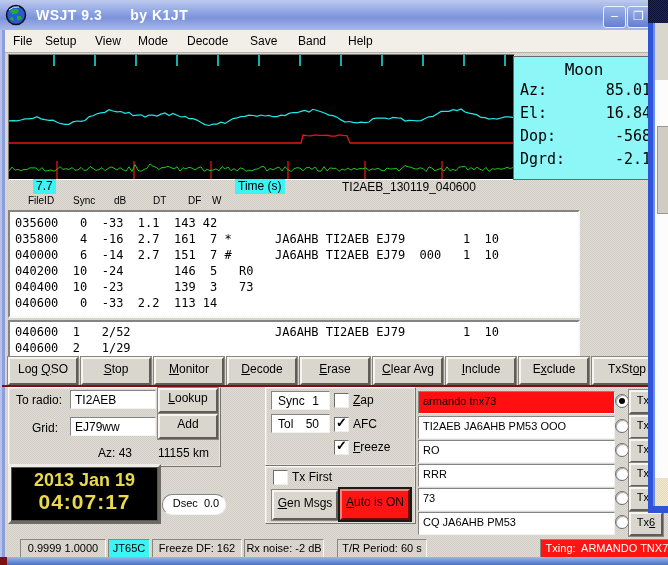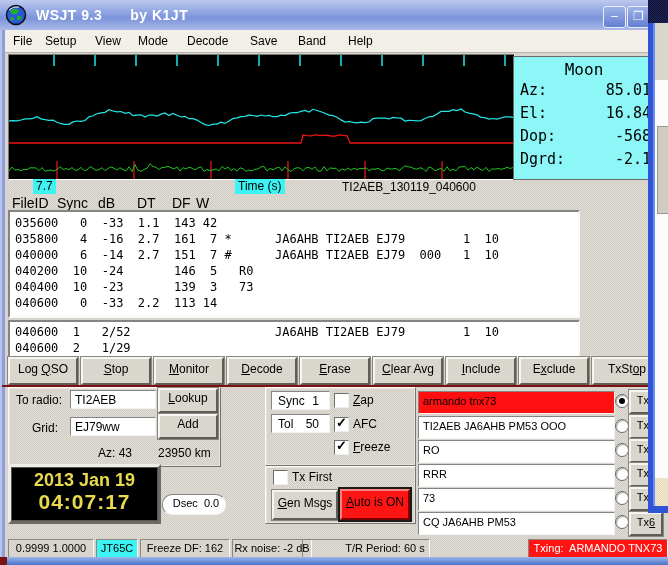--- a/index.html
+++ b/index.html
@@ -31,21 +31,21 @@
   #chip-time{left:235px;top:179px;}
   #file-label{position:absolute;left:342px;top:180px;font-size:12px;color:#000;}
 
   
   #moon{position:absolute;left:513px;top:56px;width:140px;height:122px;background:#8df6f6;border:1px solid #6a6a6a;
     font-family:"DejaVu Sans Mono",monospace;color:#000;}
   #moon .mtitle{text-align:center;font-size:16px;margin-top:3px;}
   .mrow{display:flex;justify-content:space-between;font-size:15px;line-height:23px;padding:0 3px 0 6px;}
 
   
-  #dec-header{position:absolute;left:0;top:195px;width:600px;height:14px;font-size:14px;color:#000;}
+  #dec-header{position:absolute;left:16px;top:195px;width:600px;height:14px;font-size:10px;color:#000;}
   #dec-header span{position:absolute;top:0;}
   .textarea{position:absolute;left:8px;width:563px;background:#fff;border:2px solid;border-color:#848484 #f8f8f8 #f8f8f8 #848484;
     font-family:"DejaVu Sans Mono",monospace;font-size:12px;color:#000;overflow:hidden;}
   #main-text{top:210px;height:101px;padding:3px 0 0 5px;}
   #avg-text{top:320px;height:33px;padding:2px 0 0 5px;}
   .dline{white-space:pre;line-height:16px;}
 
   
   .btn95{position:absolute;height:24px;width:66px;background:#d9d6ce;border:2px solid;border-color:#f7f5f1 #5f5d58 #5f5d58 #f7f5f1;
     box-shadow:0 0 0 1px #8a877f;font-size:12px;color:#000;text-align:center;line-height:20px;}
@@ -81,21 +81,21 @@
   .txfield{position:absolute;left:418px;width:191px;height:18px;background:#fff;border:1px solid;border-color:#848484 #f2f2f2 #f2f2f2 #848484;
     font-size:11px;color:#000;padding:3px 0 0 4px;overflow:hidden;}
   .txfield[data-selected="true"]{background:#ff0f0f;}
   .txbtn{width:30px;height:20px;left:629px;line-height:17px;font-size:11px;}
   #btn-auto{left:340px;top:489px;width:66px;height:27px;background:#ff1414;border-color:#ff8080 #700 #700 #ff8080;
     box-shadow:0 0 0 2px #1a1a1a;color:#000;font-size:12px;line-height:23px;}
   #btn-gen{left:272px;top:490px;width:62px;height:26px;line-height:22px;}
 
   
   .spanel{position:absolute;top:539px;height:17px;border:1px solid;border-color:#8a877f #fbfaf7 #fbfaf7 #8a877f;
-    font-size:11px;color:#000;padding-top:2px;text-align:center;background:transparent;}
+    font-size:11px;color:#000;padding-top:2px;text-align:center;background:transparent;margin-left:12px;}
   #sp-mode{background:#3df3f3;}
   #sp-txing{background:#ff1414;color:#fff;}
 
   
   #bgwin{position:absolute;left:648px;top:0;width:20px;height:513px;}
   #bgwin .bgtitle{position:absolute;left:0;top:0;width:20px;height:23px;background:#151b45;
     background-image:repeating-conic-gradient(#1d2452 0% 25%,#0f1438 25% 50%);background-size:2px 2px;}
   #bgwin .bgblue{position:absolute;left:0;top:23px;width:7px;height:483px;background:#2f55d6;box-shadow:inset -2px 0 0 #6b8df0;}
   #bgwin .bggray{position:absolute;left:7px;top:23px;width:13px;height:57px;background:#d9d6ce;}
   #bgwin .bgwhite{position:absolute;left:7px;top:80px;width:13px;height:398px;background:#fcfcfc;}
@@ -227,21 +227,21 @@
     <div id="rule-red"></div>
 
     <div id="grp-station" class="frame"></div>
     <span class="lbl" style="left:16px;top:393px;">To radio:</span>
     <div class="field" style="left:70px;top:390px;width:80px;height:15px;">TI2AEB</div>
     <div class="btn95 btn-sm" style="left:158px;top:388px;"><u>L</u>ookup</div>
     <span class="lbl" style="left:32px;top:421px;text-align:center;">Grid:</span>
     <div class="field" style="left:70px;top:417px;width:80px;height:15px;">EJ79ww</div>
     <div class="btn95 btn-sm" style="left:158px;top:414px;">Add</div>
     <span class="lbl" style="left:98px;top:446px;">Az: 43</span>
-    <span class="lbl" style="left:158px;top:446px;">23950 km</span>
+    <span class="lbl" style="left:158px;top:446px;">11155 km</span>
 
     <div id="clock">
       <div class="date">2013 Jan 19</div>
       <div class="time">04:07:17</div>
     </div>
     <div id="dsec" class="field pre">Dsec  0.0</div>
 
     <div id="grp-sync" class="frame"></div>
     <div class="spin" style="left:271px;top:391px;width:41px;height:15px;">
       <span>Sync</span>
@@ -282,21 +282,21 @@
     <div class="btn95 txbtn" style="top:415px;">Tx2</div>
     <div class="btn95 txbtn" style="top:439px;">Tx3</div>
     <div class="btn95 txbtn" style="top:463px;">Tx4</div>
     <div class="btn95 txbtn" style="top:487px;">Tx5</div>
     <div class="btn95 txbtn" style="top:512px;">Tx<u>6</u></div>
 
     <div class="spanel pre" style="left:8px;width:84px;">0.9999 1.0000</div>
     <div class="spanel" id="sp-mode" style="left:96px;width:40px;">JT65C</div>
     <div class="spanel" style="left:140px;width:88px;">Freeze DF: 162</div>
     <div class="spanel" style="left:232px;width:78px;">Rx noise: -2 dB</div>
-    <div class="spanel" style="left:302px;width:88px;padding-left:38px;">T/R Period: 60 s</div>
+    <div class="spanel" style="left:325px;width:88px;">T/R Period: 60 s</div>
     <div class="spanel pre" id="sp-txing" style="left:528px;width:138px;">Txing:  ARMANDO TNX73</div>
   </div>
 
   <div id="bgwin">
     <div class="bgtitle"></div>
     <div class="bggray"></div>
     <div class="bgwhite"></div>
     <div class="bgscroll"></div>
     <div class="bgtan"></div>
     <div class="bgblue"></div>

